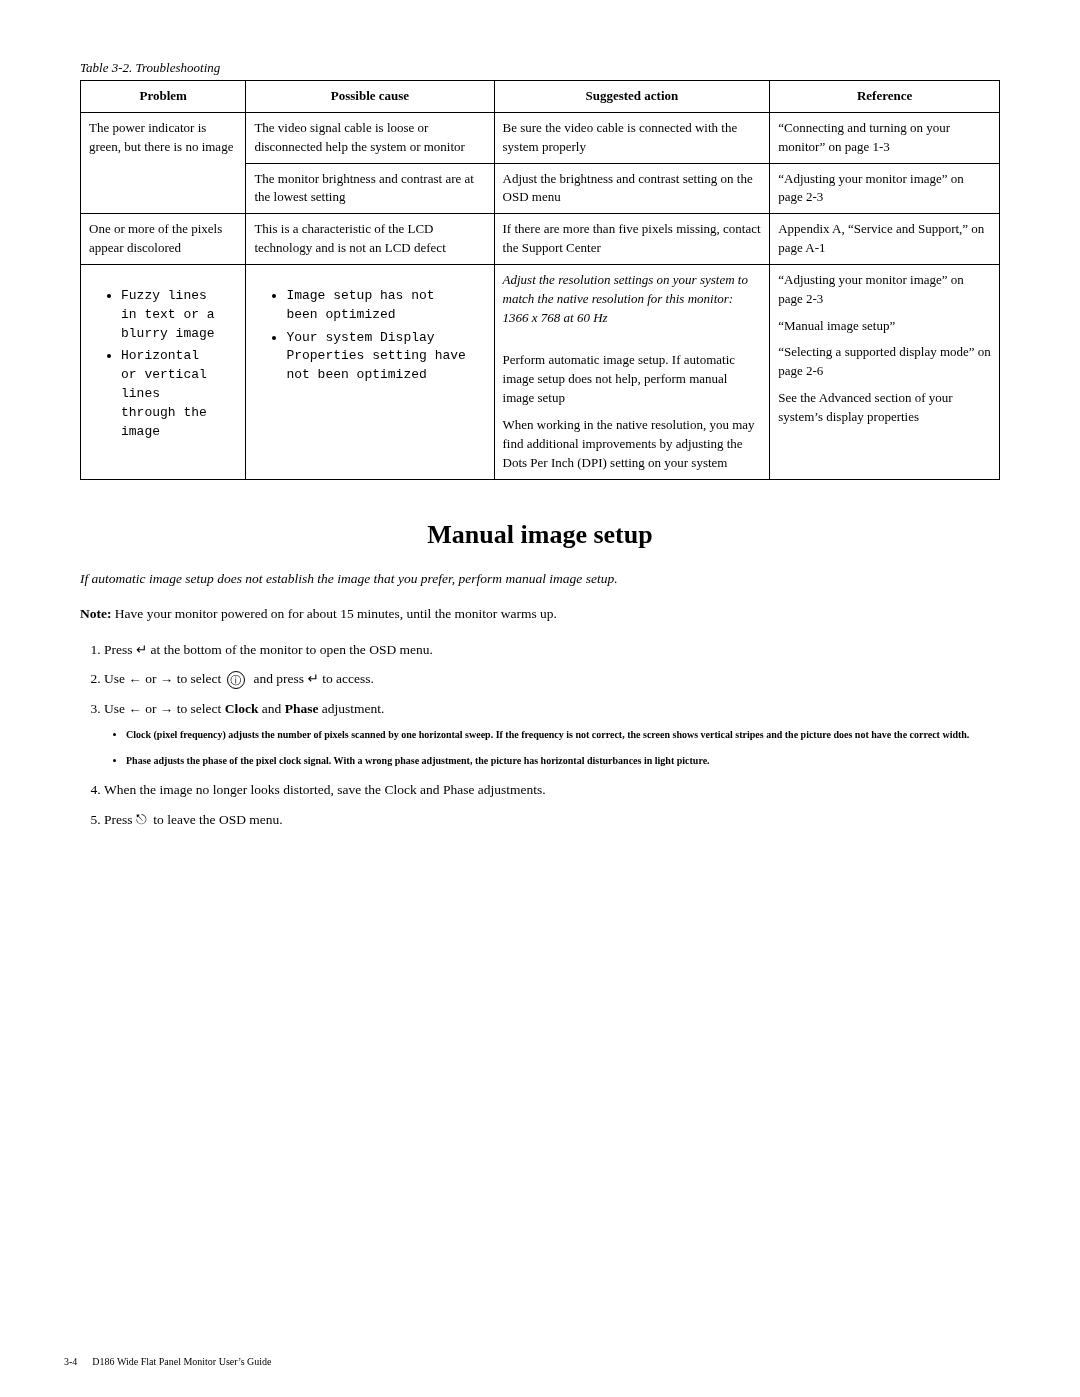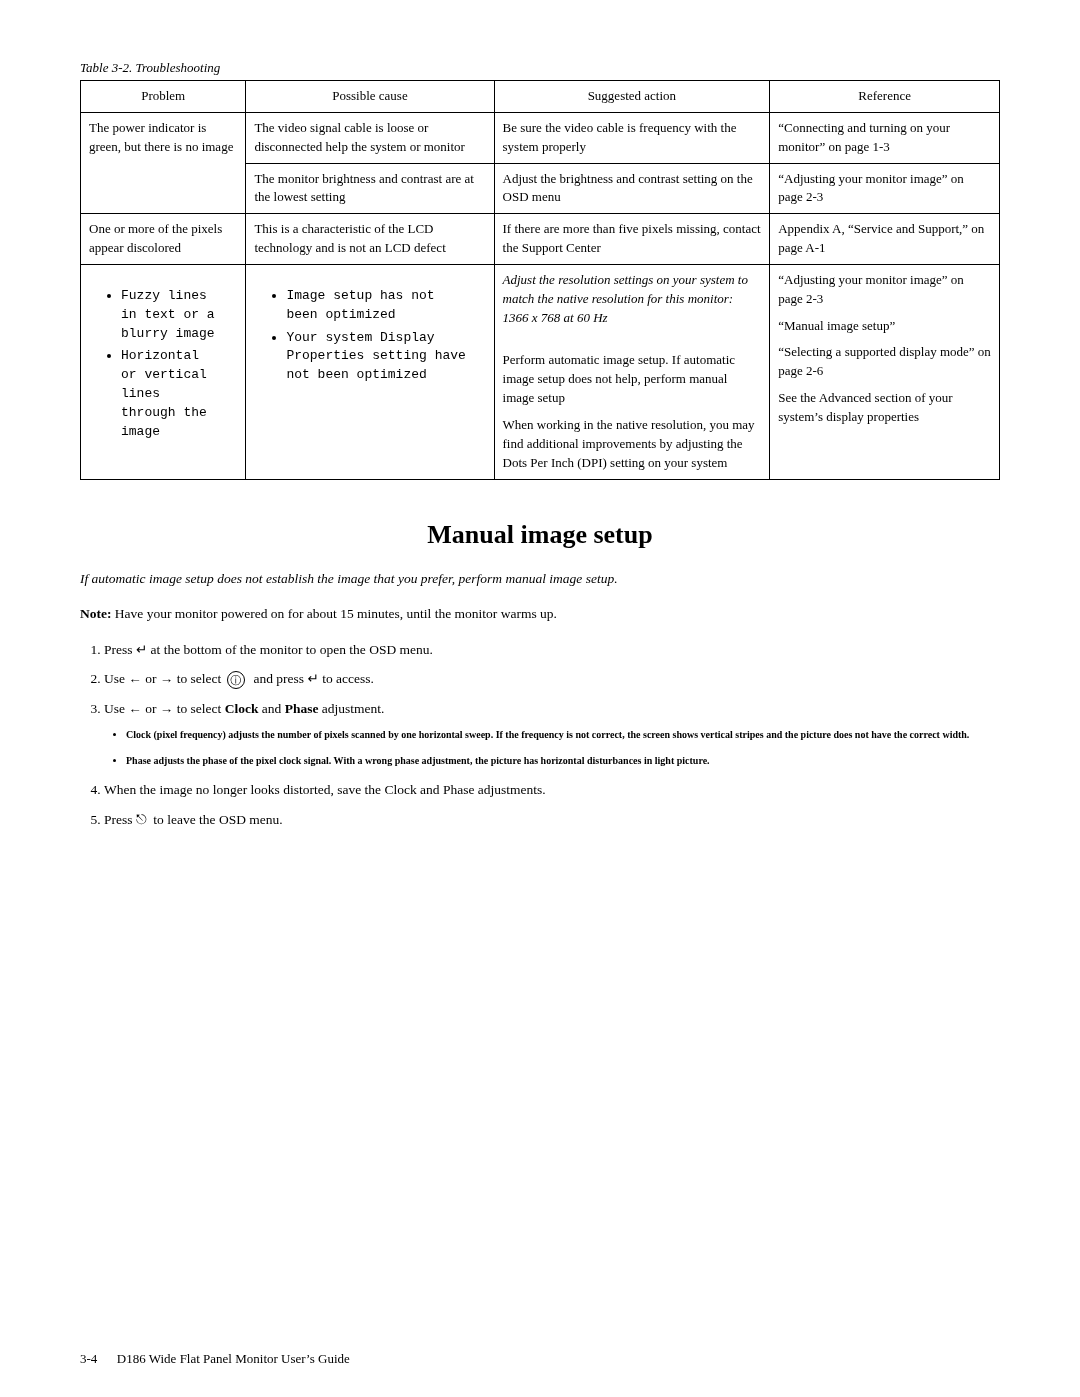--- a/index.html
+++ b/index.html
@@ -24,21 +24,21 @@
       margin-bottom: 40px;
     }
     th, td {
       border: 1px solid #000;
       padding: 6px 8px;
       vertical-align: top;
       font-size: 13px;
       line-height: 1.45;
     }
     th {
-      font-weight: normal;
+      font-weight: bold;
       background: #fff;
     }
     .col-problem { width: 18%; }
     .col-cause { width: 27%; }
     .col-action { width: 30%; }
     .col-reference { width: 25%; }
 
     ul.bullet-list {
       list-style: disc;
       padding-left: 16px;
@@ -85,22 +85,22 @@
     }
     ul.sub-bullet li {
       font-size: 10px;
       line-height: 1.6;
       margin-bottom: 10px;
       font-weight: bold;
     }
     .footer {
       position: fixed;
       bottom: 30px;
-      left: 80px;
-      font-size: 13px;
+      left: 64px;
+      font-size: 10px;
       color: #000;
     }
     .icon-circle {
       display: inline-block;
       width: 18px;
       height: 18px;
       border: 1.5px solid #000;
       border-radius: 50%;
       text-align: center;
       line-height: 16px;
@@ -122,21 +122,21 @@
       <th class="col-cause">Possible cause</th>
       <th class="col-action">Suggested action</th>
       <th class="col-reference">Reference</th>
     </tr>
   </thead>
   <tbody>
 
     <tr>
       <td rowspan="2">The power indicator is green, but there is no image</td>
       <td>The video signal cable is loose or disconnected help the system or monitor</td>
-      <td>Be sure the video cable is frequency with the system properly</td>
+      <td>Be sure the video cable is connected with the system properly</td>
       <td>“Connecting and turning on your monitor” on page 1-3</td>
     </tr>
 
     <tr>
       <td>The monitor brightness and contrast are at the lowest setting</td>
       <td>Adjust the brightness and contrast setting on the OSD menu</td>
       <td>“Adjusting your monitor image” on page 2-3</td>
     </tr>
 
     <tr>

